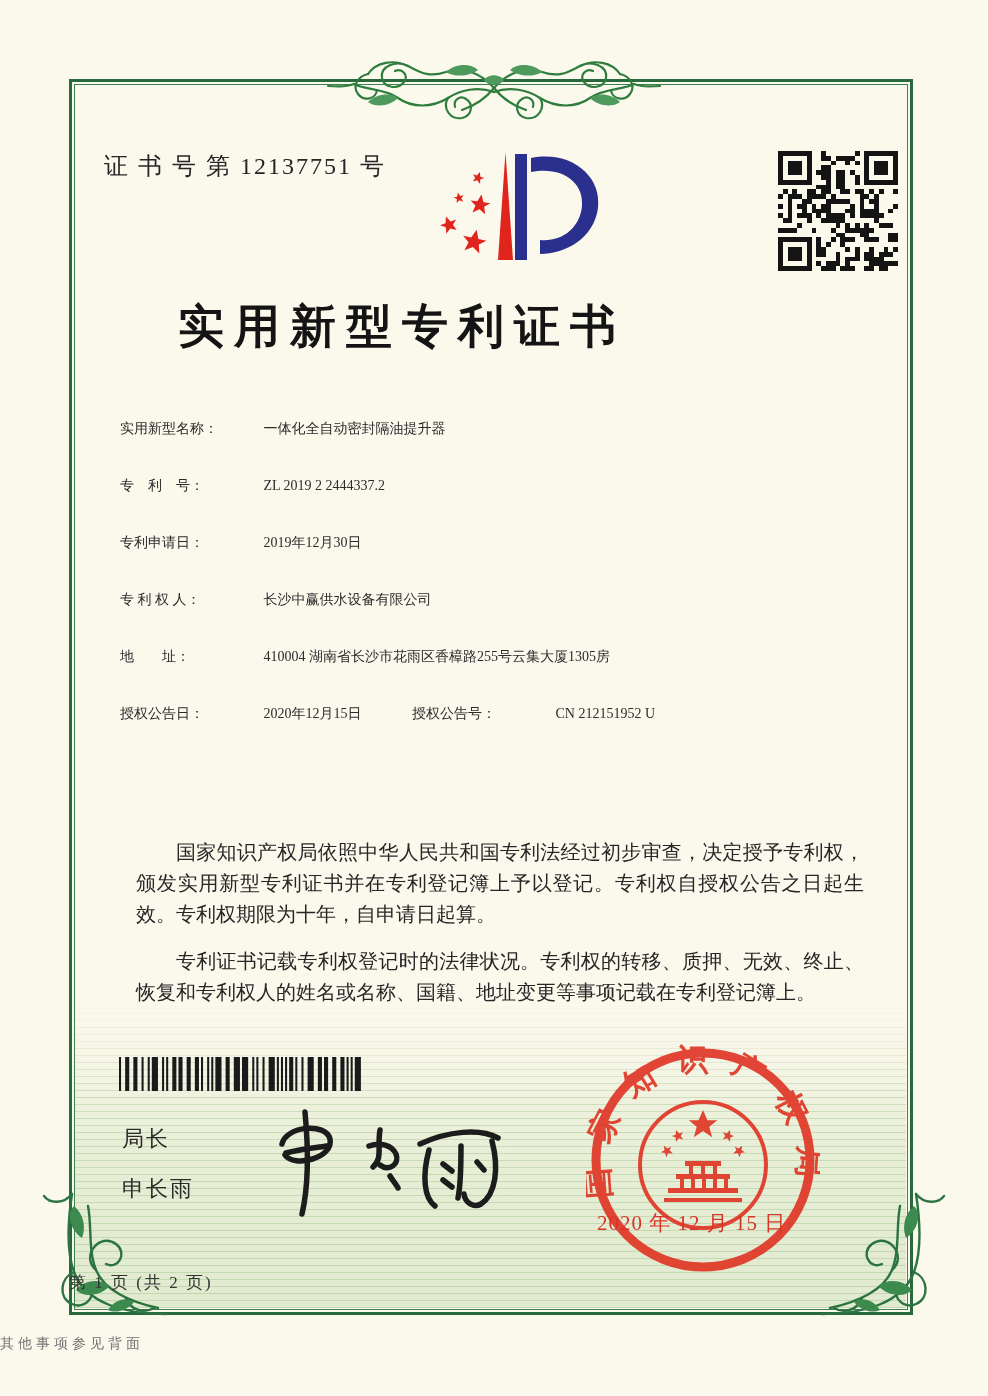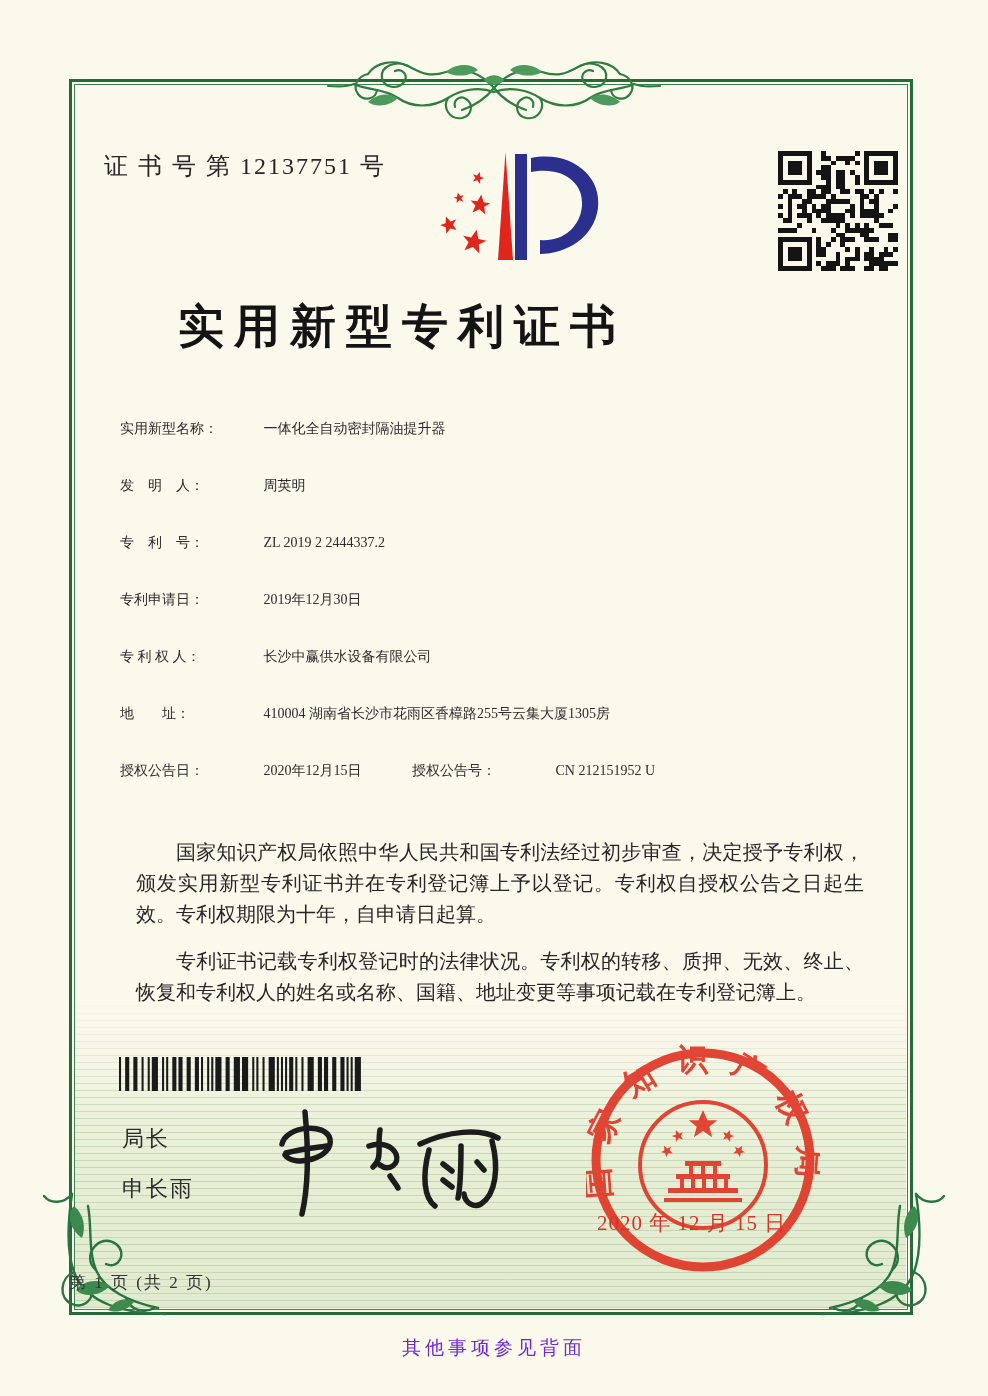--- a/index.html
+++ b/index.html
@@ -59,22 +59,22 @@
   .seal{position:absolute;left:586px;top:1043px;width:234px;height:234px;}
   .seal-date{
     position:absolute;left:597px;top:1209px;
     font-size:21px;color:#d83426;letter-spacing:1px;white-space:nowrap;text-align:right;
   }
   .page-no{
     position:absolute;left:69px;top:1271px;width:844px;
     font-size:17px;letter-spacing:2px;color:#333;
   }
   .back-note{
-    position:absolute;left:0;top:1335px;width:988px;text-align:center;
-    font-size:19px;letter-spacing:4px;color:#6d28d9;
+    position:absolute;left:0;top:1335px;width:988px;
+    font-size:14px;letter-spacing:4px;color:#737373;
   }
   .ornament-top{position:absolute;left:324px;top:46px;width:340px;height:80px;}
   .flourish{position:absolute;width:132px;height:138px;}
   .flourish-left{left:38px;top:1186px;}
   .flourish-right{left:818px;top:1186px;transform:scaleX(-1);}
 </style>
 </head>
 <body>
 
 <div class="guilloche"></div>
@@ -382,24 +382,20 @@
   </svg>
 
 <div class="title">实用新型专利证书</div>
 
 <div class="fields">
   <div class="field-row">
     <span class="field-label">实用新型名称：</span>
     <span class="field-value">一体化全自动密封隔油提升器</span>
   </div>
   <div class="field-row">
-    <span class="field-label">发　明　人：</span>
-    <span class="field-value">周英明</span>
-  </div>
-  <div class="field-row">
     <span class="field-label">专　利　号：</span>
     <span class="field-value">ZL 2019 2 2444337.2</span>
   </div>
   <div class="field-row">
     <span class="field-label">专利申请日：</span>
     <span class="field-value">2019年12月30日</span>
   </div>
   <div class="field-row">
     <span class="field-label">专 利 权 人：</span>
     <span class="field-value">长沙中赢供水设备有限公司</span>

